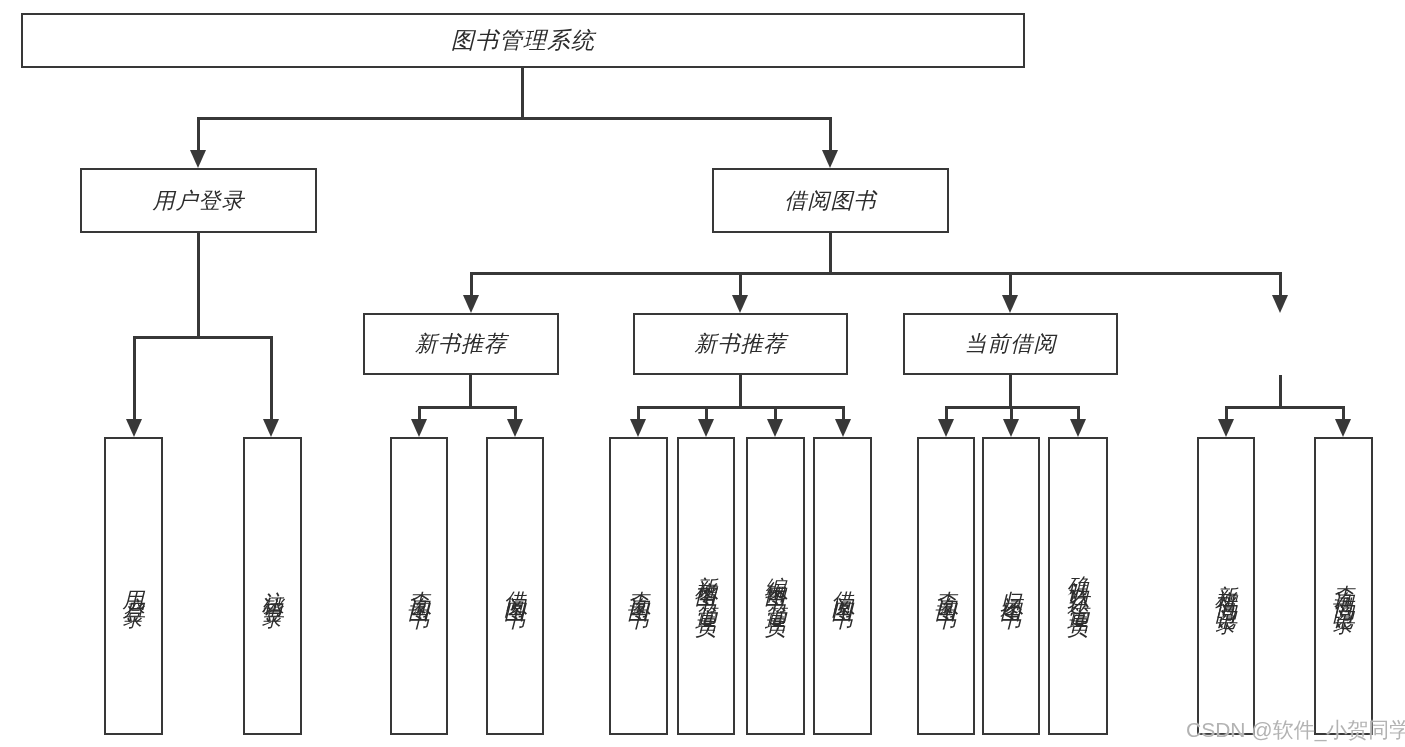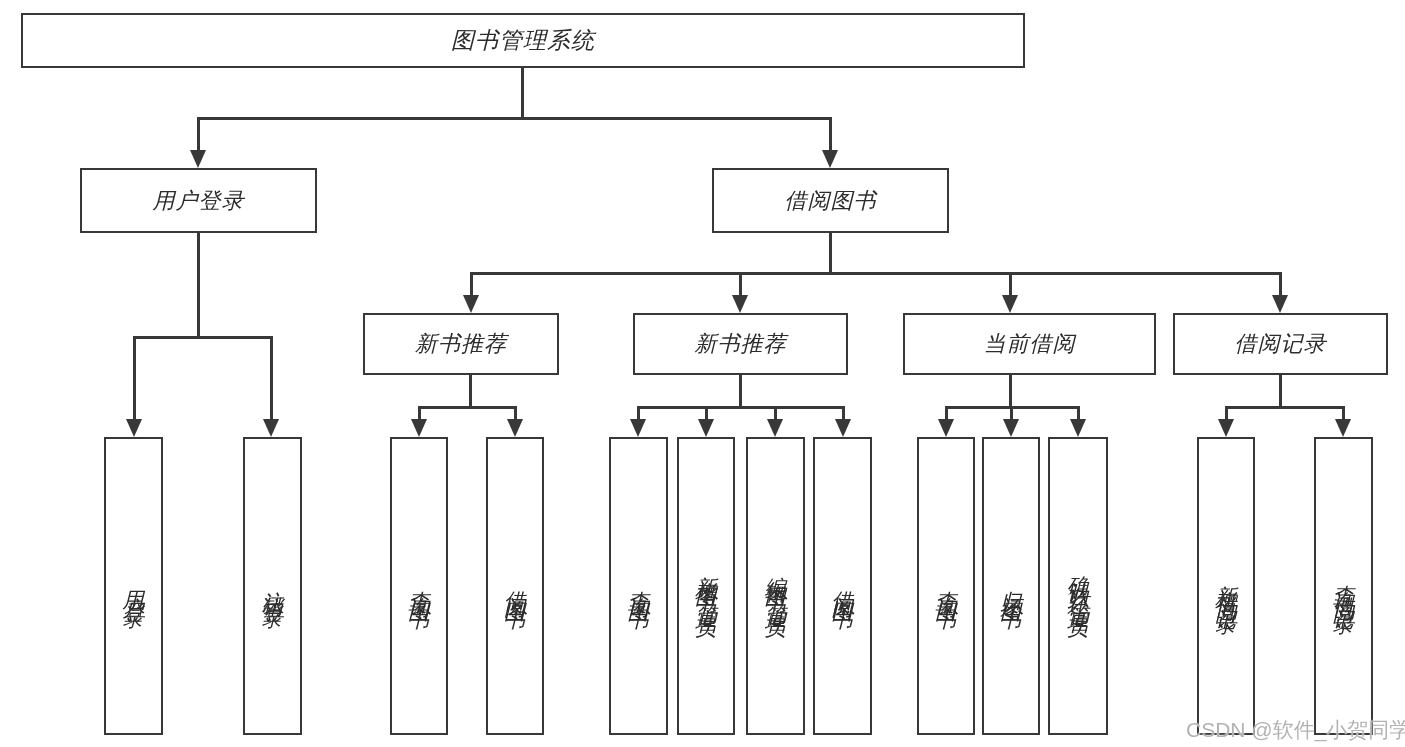--- a/index.html
+++ b/index.html
@@ -98,25 +98,22 @@
   <div class="arrow" style="left:1002px;top:295px;"></div>
   <div class="vline" style="left:1279px;top:272px;height:27px;"></div>
   <div class="arrow" style="left:1272px;top:295px;"></div>
 
   <div class="box branch" style="left:363px;top:313px;width:196px;height:62px;">
     <span class="label">新书推荐</span>
   </div>
   <div class="box branch" style="left:633px;top:313px;width:215px;height:62px;">
     <span class="label">新书推荐</span>
   </div>
-  <div class="box branch" style="left:903px;top:313px;width:253px;height:62px;">
+  <div class="box branch" style="left:903px;top:313px;width:215px;height:62px;">
     <span class="label">当前借阅</span>
-  </div>
-  <div class="box branch" style="left:1173px;top:313px;width:215px;height:62px;">
-    <span class="label">借阅记录</span>
   </div>
 
   <div class="vline" style="left:469px;top:375px;height:34px;"></div>
   <div class="hline" style="left:418px;top:406px;width:98px;"></div>
   <div class="vline" style="left:418px;top:406px;height:17px;"></div>
   <div class="arrow" style="left:411px;top:419px;"></div>
   <div class="vline" style="left:514px;top:406px;height:17px;"></div>
   <div class="arrow" style="left:507px;top:419px;"></div>
 
   <div class="vline" style="left:739px;top:375px;height:34px;"></div>

